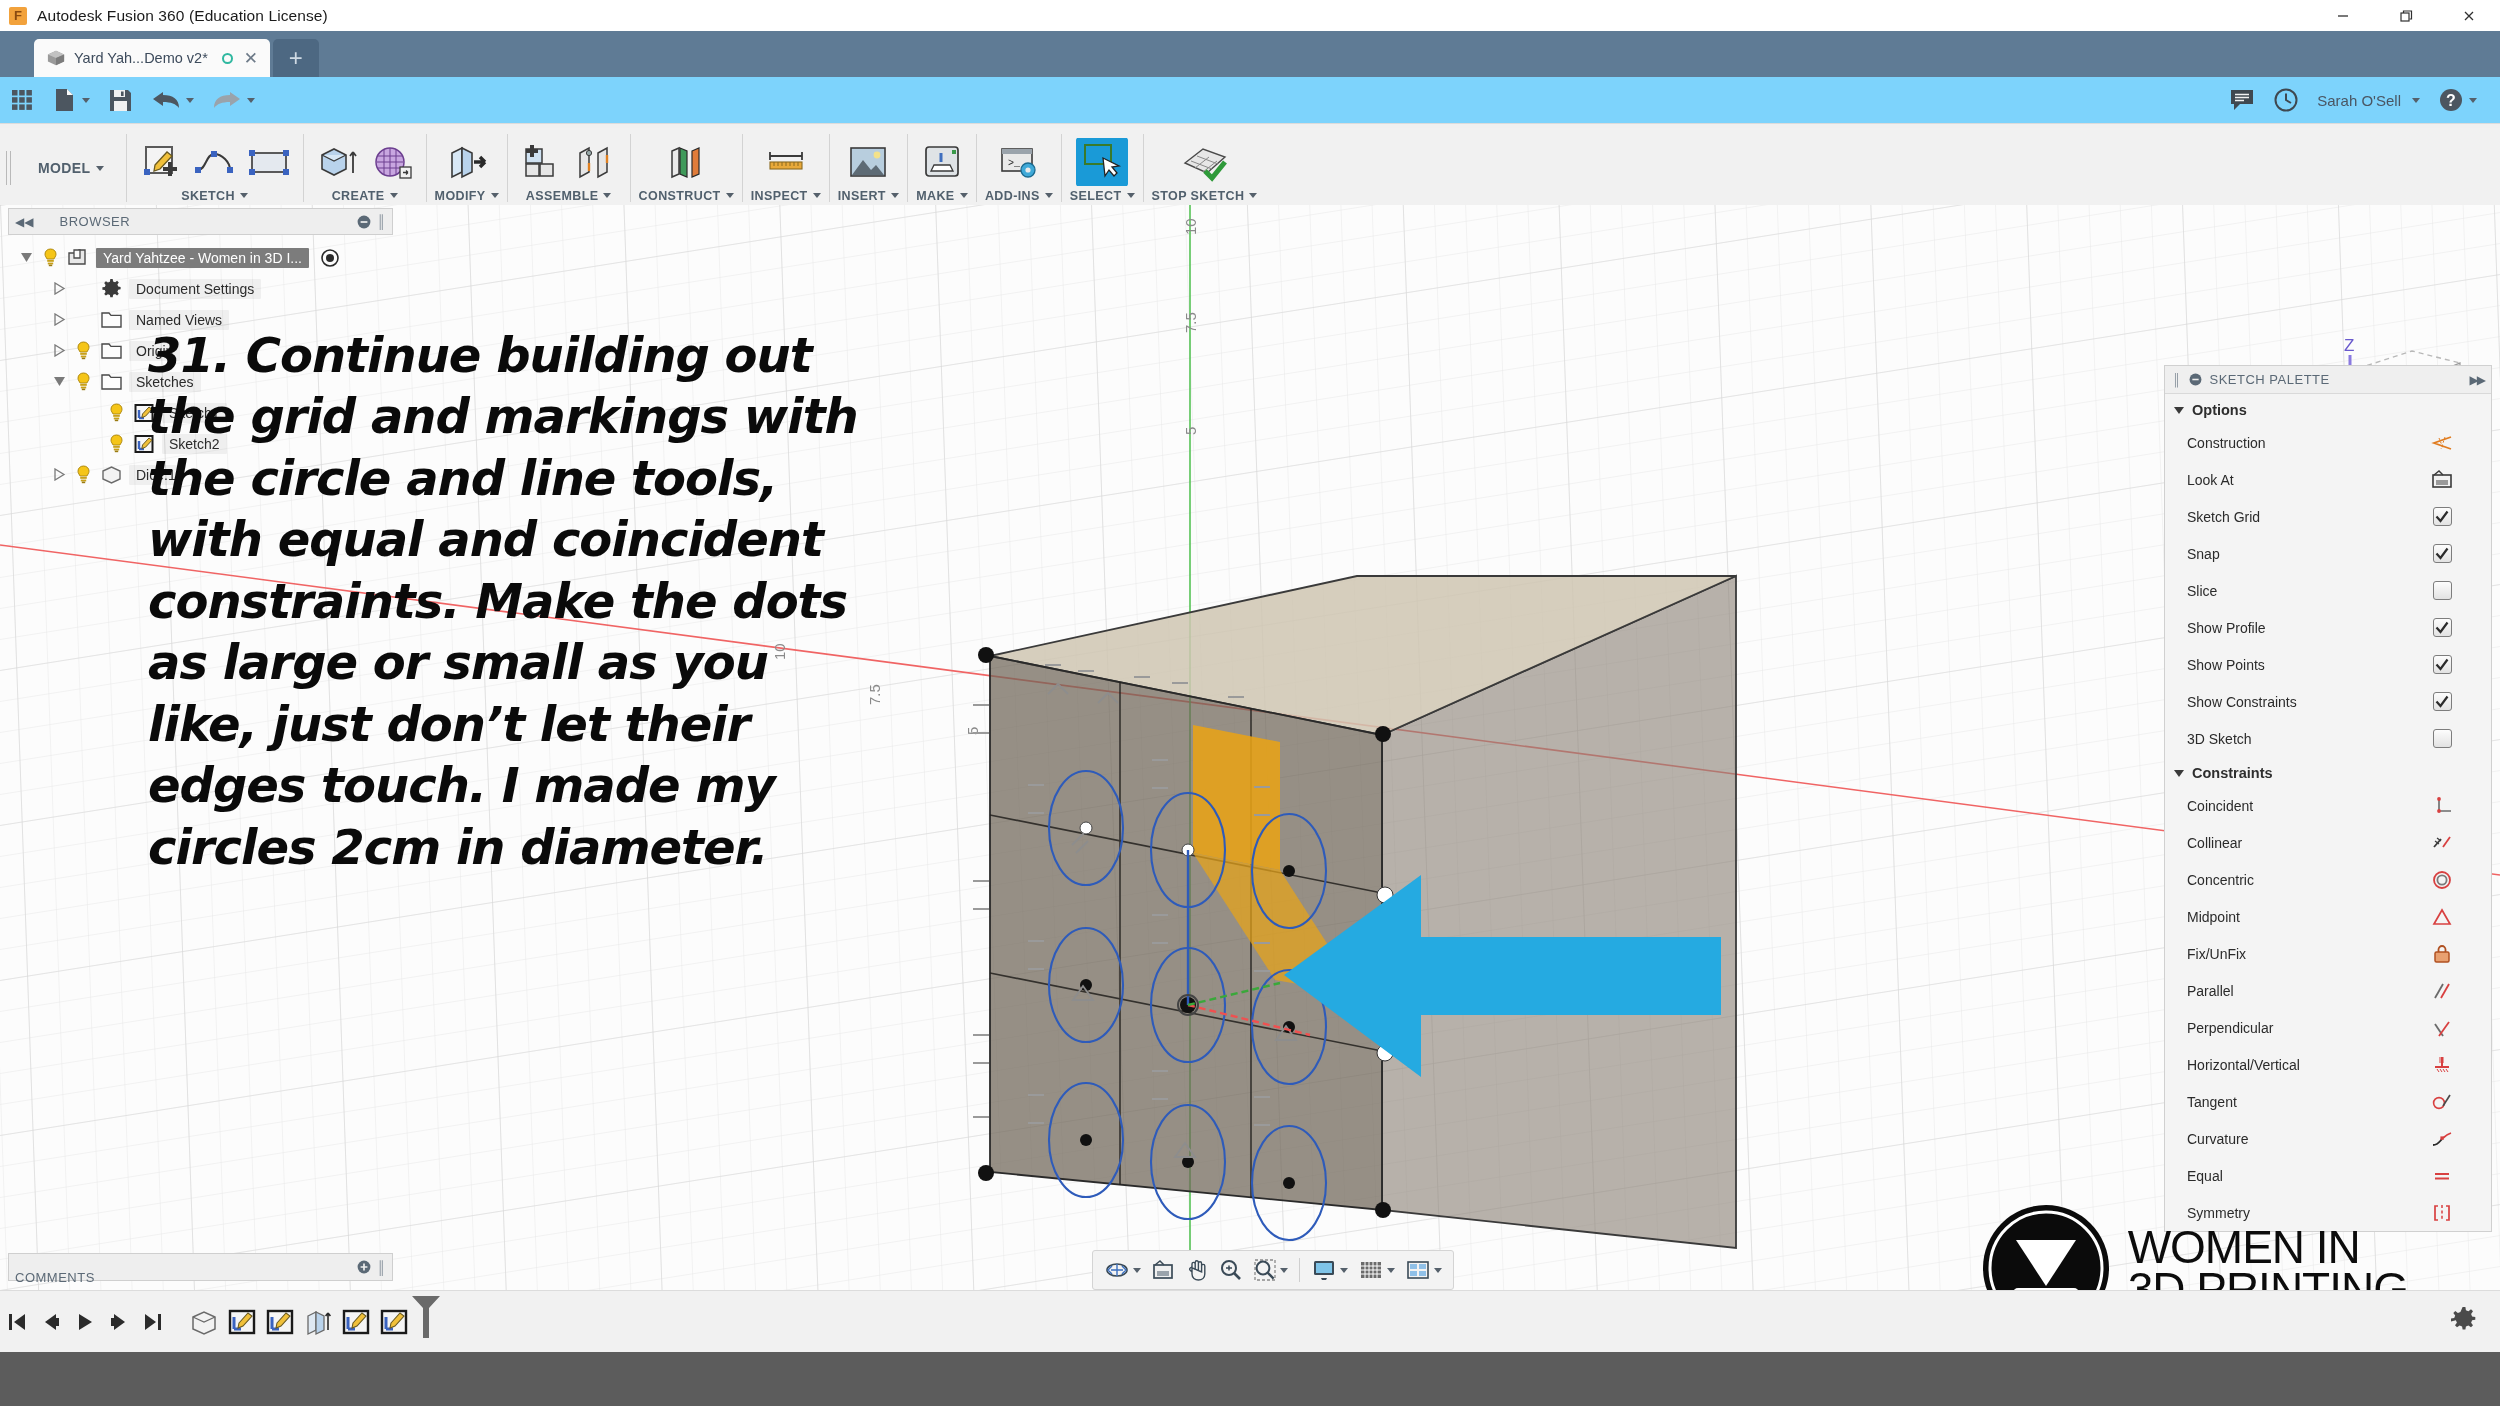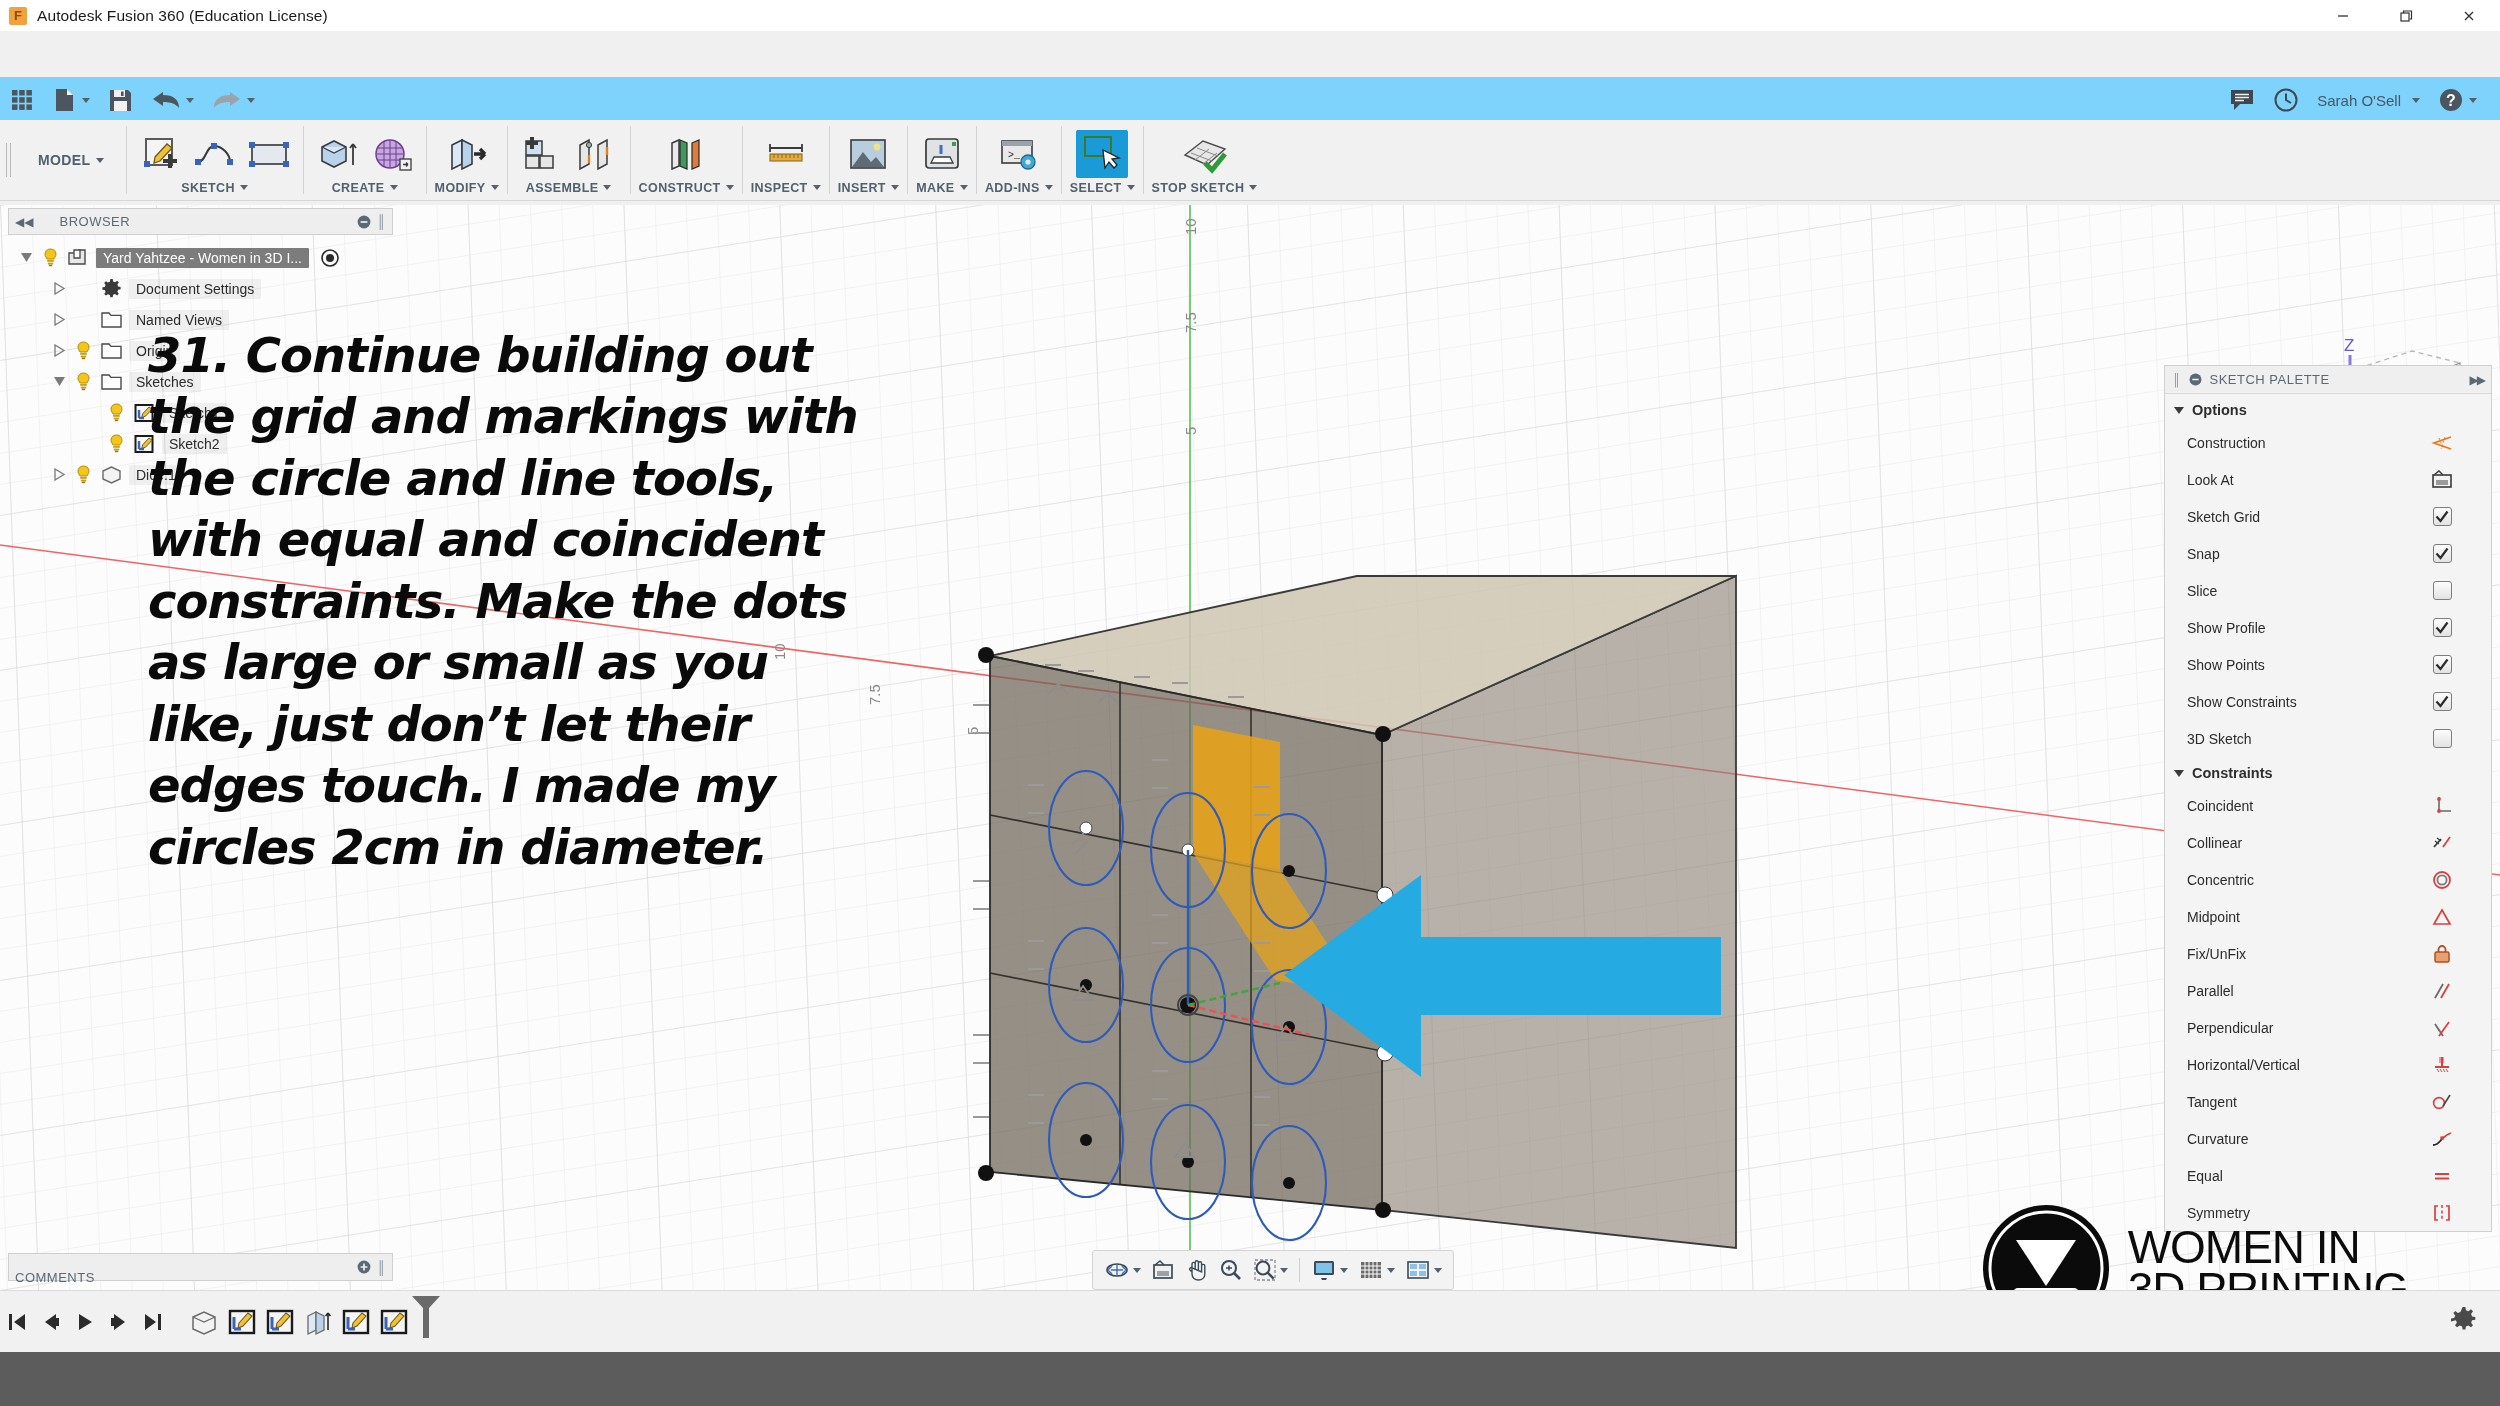--- a/index.html
+++ b/index.html
@@ -61,21 +61,21 @@
     border-bottom:1px solid #dcdcdc;
   }
   .qat-btn{ height:47px; display:flex; align-items:center; padding:0 9px; gap:5px; }
   .caret{ width:0;height:0;border-left:4.5px solid transparent;border-right:4.5px solid transparent;
           border-top:5px solid #55606b; }
   .qat-right{ margin-left:auto; display:flex; align-items:center; gap:0; padding-right:14px; }
   .user-name{ font-size:15px; color:#4a5663; margin-right:6px; }
 
   
   .ribbon{
-    position:absolute; top:120px; left:0; width:2500px; height:81px;
+    position:absolute; top:128px; left:0; width:2500px; height:81px;
     background:#f1f1f1; display:flex; align-items:stretch;
     border-bottom:1px solid #d6d6d6;
   }
   .rib-sep{ width:1px; background:#d3d3d3; margin:6px 0; }
   .rib-grip{ width:16px; display:flex; align-items:center; justify-content:center; }
   .rib-grip i{ display:block; width:1px; height:34px; background:#b9b9b9; margin:0 1.5px; }
   .rib-group{
     display:flex; flex-direction:column; align-items:center; justify-content:flex-end;
     padding:0 8px 3px 8px; position:relative;
   }
@@ -234,20 +234,33 @@
         </svg>
       </div>
       <div class="win-btn">
         <svg width="16" height="16" viewBox="0 0 16 16">
             <path d="M4 4l8 8M12 4l-8 8" stroke="#303030" stroke-width="1.3"></path>
           </svg>
       </div>
     </div>
   </div>
 
+  <div class="tabstrip">
+    <div class="tab">
+      <svg class="tab-cube" viewBox="0 0 22 20">
+        <path d="M2 6l9-4 9 4v8l-9 4-9-4z" fill="#9a9a9a"></path>
+        <path d="M2 6l9 4 9-4-9-4z" fill="#c2c2c2"></path>
+        <path d="M11 10v8l9-4V6z" fill="#7c7c7c"></path>
+      </svg>
+      <span class="tab-label">Yard Yah...Demo v2*</span>
+      <span class="tab-dot"></span>
+      <span class="tab-close">✕</span>
+    </div>
+    <div class="tab-new">+</div>
+  </div>
 
   <div class="qat">
     <div class="qat-btn">
       <svg width="26" height="26" viewBox="0 0 26 26">
         <g fill="#4c5660">
           <rect x="3" y="3" width="5.5" height="5.5"></rect>
             <rect x="10.2" y="3" width="5.5" height="5.5"></rect>
             <rect x="17.4" y="3" width="5.5" height="5.5"></rect>
           <rect x="3" y="10.2" width="5.5" height="5.5"></rect>
             <rect x="10.2" y="10.2" width="5.5" height="5.5"></rect>

